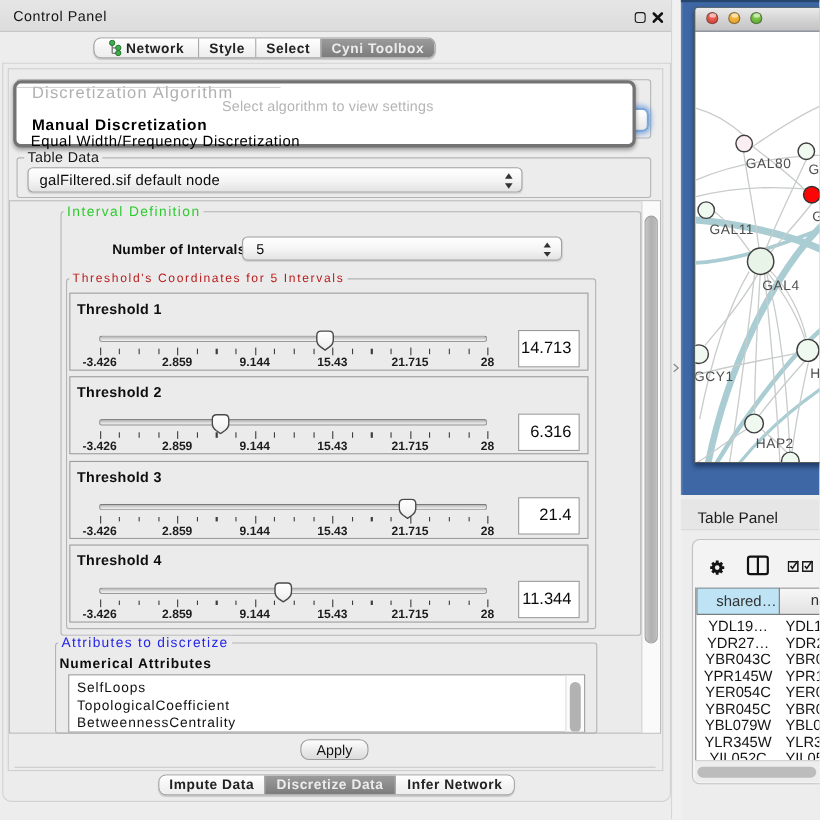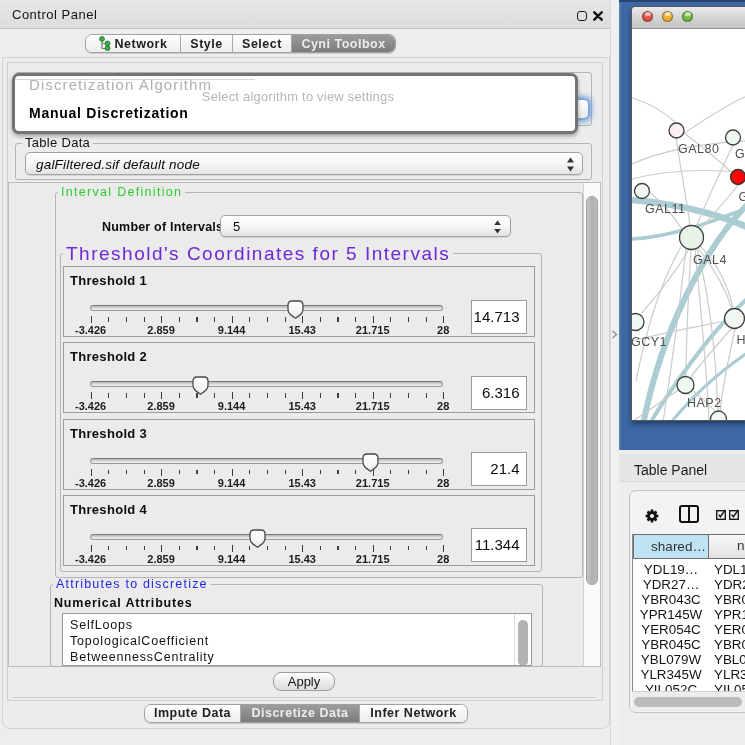--- a/index.html
+++ b/index.html
@@ -44,42 +44,42 @@
 </svg>Network</div>
 <div style="width:52px;">Style</div>
 <div style="width:59px;">Select</div>
 <div class="sel" style="width:104px;">Cyni Toolbox</div>
 </div>
 <div class="abs" style="left:7px;top:62px;width:596px;height:639px;background:#ececec;border:1px solid #cfcfcf;"></div>
 <div class="group" style="left:15px;top:72px;width:577px;height:54px;"></div>
 <div class="abs" style="left:480px;top:98px;width:110px;height:22px;border-radius:6px;background:linear-gradient(#fff,#e8e8e8);border:2px solid #7da7d9;box-shadow:0 0 5px 2px rgba(100,150,220,0.75);"></div>
 <div class="group" style="left:15px;top:143px;width:577px;height:37px;"></div>
 <div class="gtitle" style="left:22px;top:136px;color:#141414;font-size:13px;letter-spacing:0.3px;background:#ececec;">Table Data</div>
-<div class="combo" style="left:25px;top:152px;width:558px;height:23px;font-style:italic;">
+<div class="combo" style="left:25px;top:152px;width:450px;height:23px;">
 <div class="t" style="font-size:13.5px;letter-spacing:0.2px;">galFiltered.sif default node</div>
 <svg style="position:absolute;right:7px;top:4px;" width="9" height="15" viewBox="0 0 9 15">
 <path d="M4.5,0.5 L8,5.5 L1,5.5 Z" fill="#333"></path>
       <path d="M4.5,14.5 L8,9.5 L1,9.5 Z" fill="#333"></path>
     </svg>
 </div>
 <div class="abs" style="left:8px;top:182px;width:593px;height:485px;background:#ebebeb;border:1px solid #bcbcbc;"></div>
 <div class="abs" style="left:583px;top:183px;width:17px;height:483px;background:#fafafa;border-left:1px solid #d0d0d0;"></div>
 <div class="abs" style="left:585.5px;top:196px;width:12px;height:389px;background:linear-gradient(90deg,#c6c6c6,#b0b0b0 50%,#bdbdbd);border:1px solid #9f9f9f;border-radius:6px;"></div>
 <div class="group" style="left:55px;top:192px;width:528px;height:386px;"></div>
 <div class="gtitle" style="left:58px;top:186px;color:#2ecc2e;letter-spacing:1.3px;background:#ebebeb;">Interval Definition</div>
 <div class="abs bold" style="left:102px;top:220px;font-size:12.5px;letter-spacing:0.2px;color:#0d0d0d;">Number of Intervals</div>
 <div class="combo" style="left:220px;top:215px;width:291px;height:22px;">
 <div class="t" style="left:12px;">5</div>
 <svg style="position:absolute;right:8px;top:4px;" width="9" height="14" viewBox="0 0 9 14">
 <path d="M4.5,0.5 L7.8,5 L1.2,5 Z" fill="#333"></path>
       <path d="M4.5,13.5 L7.8,9 L1.2,9 Z" fill="#333"></path>
     </svg>
 </div>
 <div class="group" style="left:60px;top:253px;width:482px;height:319px;"></div>
-<div class="gtitle" style="left:63px;top:247px;color:#6d28d9;font-size:19px;letter-spacing:1.5px;background:#ebebeb;">Threshold's Coordinates for 5 Intervals</div>
+<div class="gtitle" style="left:63px;top:247px;color:#b91c1c;font-size:11px;letter-spacing:1.5px;background:#ebebeb;">Threshold's Coordinates for 5 Intervals</div>
 <div class="tpanel" style="top:266.0px;">
 <div class="tlabel">Threshold 1</div>
 <div class="track"></div>
 <div class="tick" style="left:26.6px;top:49px;height:7px;"></div>
 <div class="tick" style="left:44.2px;top:50px;height:4.5px;"></div>
 <div class="tick" style="left:61.9px;top:50px;height:4.5px;"></div>
 <div class="tick" style="left:79.5px;top:50px;height:4.5px;"></div>
 <div class="tick" style="left:97.1px;top:49px;height:7px;"></div>
 <div class="tick" style="left:114.8px;top:50px;height:4.5px;"></div>
 <div class="tick" style="left:132.4px;top:50px;height:4.5px;"></div>
@@ -371,12 +371,13 @@
 <div class="row" style="left:0;top:147.6px;width:76px;text-align:center;">YIL052C</div>
 <div class="row" style="left:81px;top:147.6px;">YIL052C</div>
 </div>
 <div class="abs" style="left:632px;top:691px;width:113px;height:20px;background:#ededed;border-top:1px solid #cfcfcf;"></div>
 <div class="abs" style="left:634px;top:696.5px;width:108px;height:10px;background:#bcbcbc;border-radius:5px;"></div>
 <div class="abs" style="left:12px;top:73px;width:566px;height:61px;background:#fff;border:3px solid #737373;border-radius:7px;box-shadow:0 2px 4px rgba(0,0,0,0.35);z-index:50;">
 <div style="position:absolute;left:14px;top:0px;font-size:15px;letter-spacing:1.1px;color:#b0b0b0;">Discretization Algorithm</div>
 <div style="position:absolute;left:0;top:3px;width:240px;height:1px;background:rgba(195,195,195,0.7);"></div>
 <div style="position:absolute;left:0;top:13px;width:566px;text-align:center;font-size:13px;letter-spacing:0.2px;color:#b5b5b5;">Select algorithm to view settings</div>
 <div style="position:absolute;left:14px;top:29px;font-size:14px;letter-spacing:0.75px;font-weight:bold;color:#000;">Manual Discretization</div>
+<div style="position:absolute;left:13px;top:44.5px;font-size:13.5px;letter-spacing:0.55px;color:#000;">Equal Width/Frequency Discretization</div>
 </div>
 </body></html>

